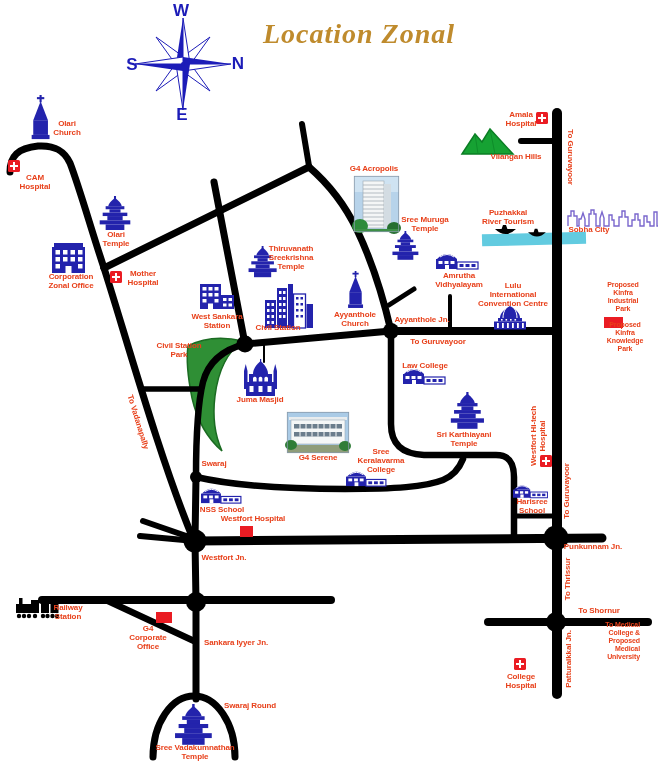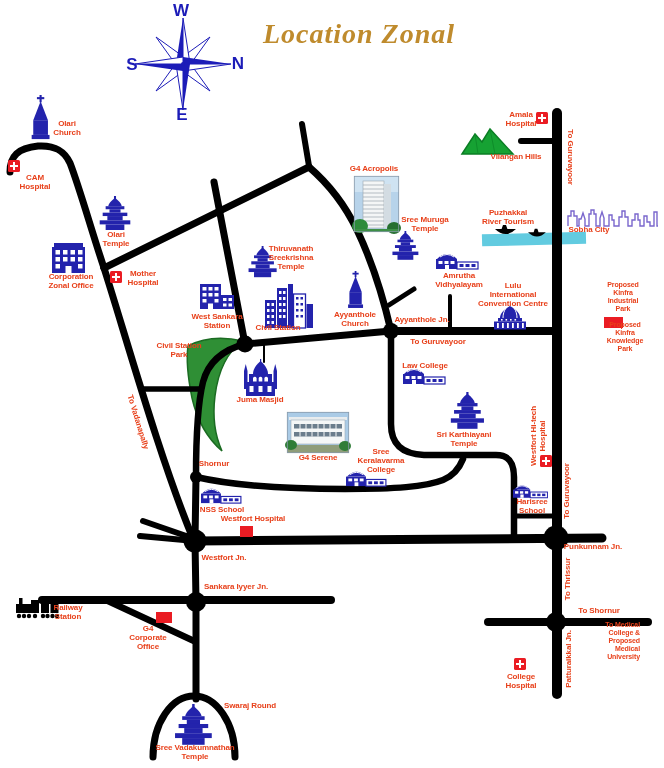--- a/index.html
+++ b/index.html
@@ -371,42 +371,42 @@
   <div class="lbl sm" style="left:625px;top:337px">Proposed
 Kinfra Knowledge Park</div>
   <div class="lbl" style="left:425px;top:366px">Law College</div>
   <div class="lbl" style="left:464px;top:439px">Sri Karthiayani
 Temple</div>
   <div class="lbl" style="left:260px;top:400px">Juma Masjid</div>
   <div class="lbl" style="left:318px;top:458px">G4 Serene</div>
   <div class="lbl" style="left:381px;top:461px">Sree
 Keralavarma
 College</div>
-  <div class="lbl" style="left:214px;top:464px">Shornur</div>
+  <div class="lbl" style="left:214px;top:464px">Swaraj</div>
   <div class="lbl rot72" style="left:138px;top:422px">To Vadanapally</div>
   <div class="lbl" style="left:222px;top:510px">NSS School</div>
   <div class="lbl" style="left:253px;top:519px">Westfort Hospital</div>
   <div class="lbl" style="left:224px;top:558px">Westfort Jn.</div>
   <div class="lbl rotm90" style="left:538px;top:436px">Westfort Hi-tech
 Hospital</div>
   <div class="lbl rotm90" style="left:567px;top:491px">To Guruvayoor</div>
   <div class="lbl" style="left:532px;top:506px">Harisree
 School</div>
   <div class="lbl" style="left:593px;top:547px">Punkunnam Jn.</div>
   <div class="lbl rotm90" style="left:568px;top:579px">To Thrissur</div>
   <div class="lbl" style="left:599px;top:611px">To Shornur</div>
   <div class="lbl sm right" style="left:616px;top:641px">To Medical College &amp;
 Proposed Medical
 University</div>
   <div class="lbl rotm90" style="left:569px;top:659px">Patturaikkal Jn.</div>
   <div class="lbl" style="left:521px;top:681px">College
 Hospital</div>
   <div class="lbl" style="left:68px;top:612px">Railway
 Station</div>
-  <div class="lbl" style="left:236px;top:587px">Sankara Iyyer Jn.</div>
+  <div class="lbl" style="left:236px;top:643px">Sankara Iyyer Jn.</div>
   <div class="lbl" style="left:148px;top:638px">G4
 Corporate
 Office</div>
   <div class="lbl" style="left:250px;top:706px">Swaraj Round</div>
   <div class="lbl" style="left:195px;top:752px">Sree Vadakumnathan
 Temple</div>
 
 </div>
 
 </body></html>

